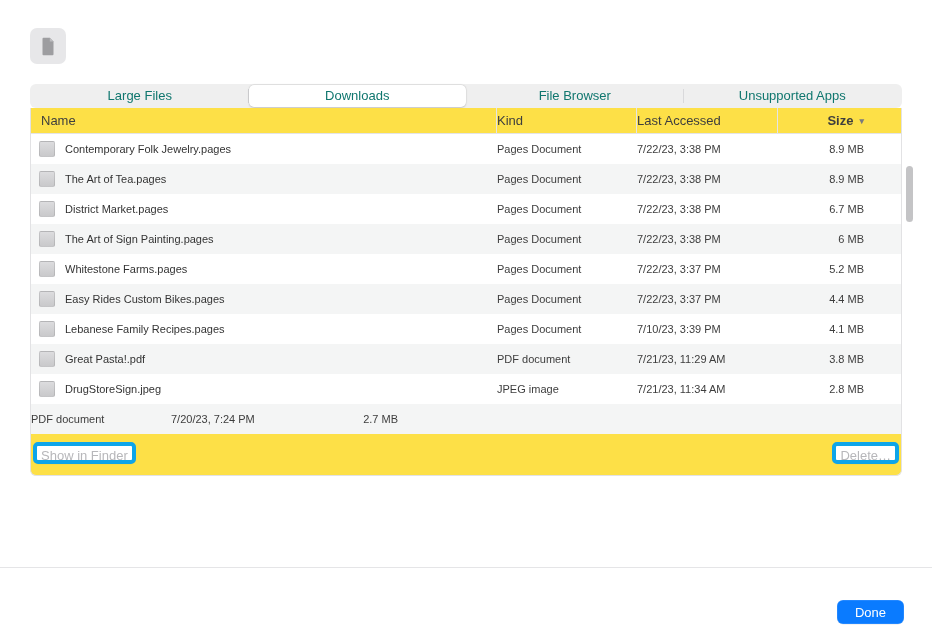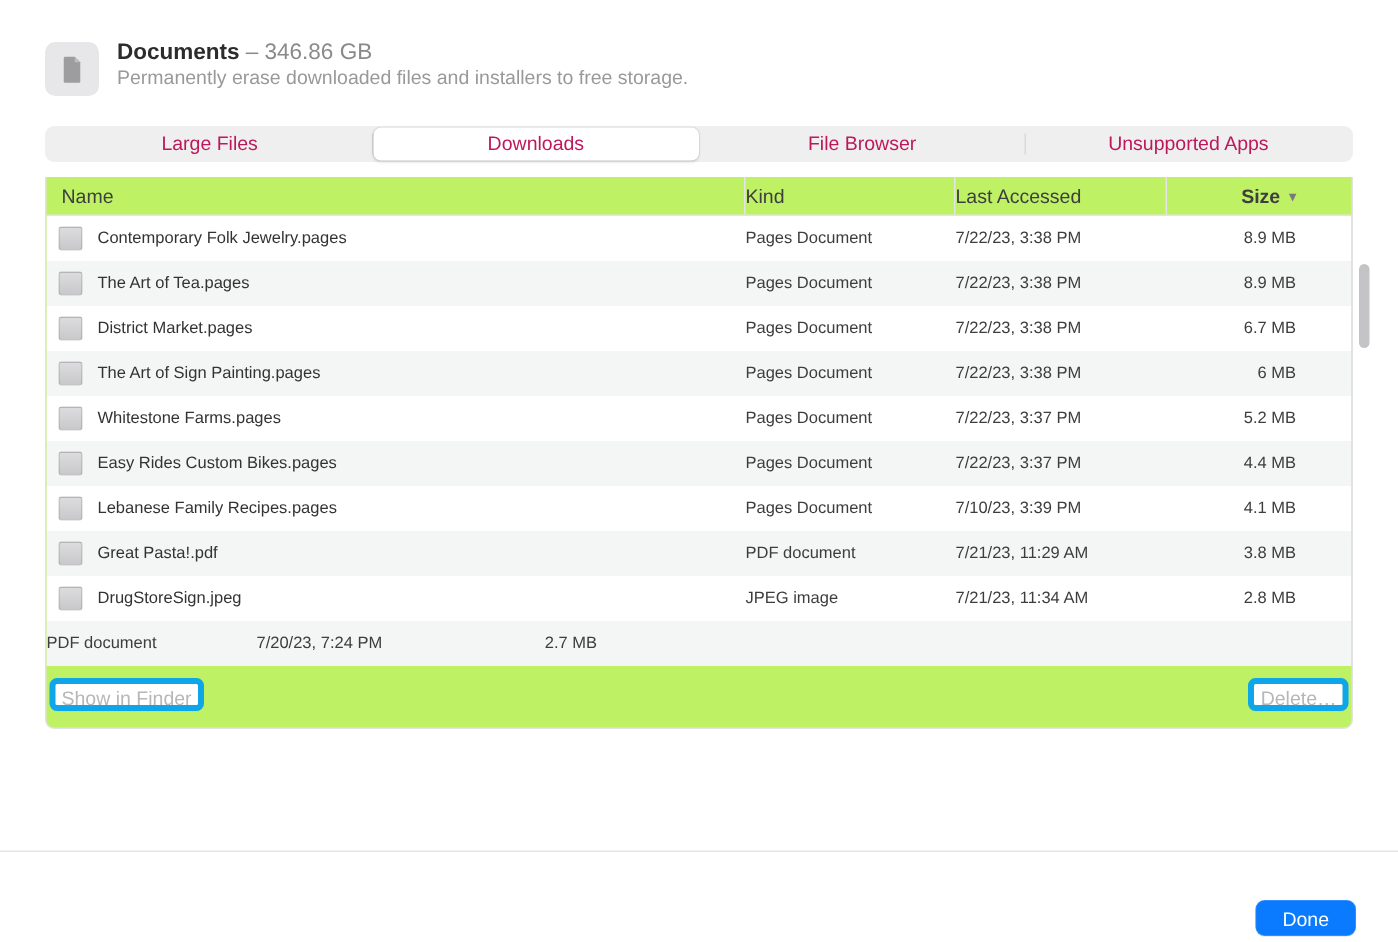--- a/index.html
+++ b/index.html
@@ -41,21 +41,21 @@
     background: #efefef;
     border-radius: 6px;
     padding: 1px;
     height: 24px;
     margin-bottom: 0;
   }
   .segment {
     flex: 1;
     text-align: center;
     font-size: 13px;
-    color: #be185d;
+    color: #0f766e;
     line-height: 22px;
     border-radius: 5px;
     position: relative;
     cursor: default;
   }
   .segment.active {
     background: #fff;
     box-shadow: 0 0.5px 2px rgba(0,0,0,0.16), 0 0 0 0.5px rgba(0,0,0,0.05);
     font-weight: 400;
   }
@@ -63,24 +63,23 @@
     content:"";
     position:absolute;
     right:0; top:4px; bottom:4px;
     width:1px; background:#d9d9db;
   }
   .segment.active::after, .segment.active + .segment::before { display:none; }
   .table-area {
     border: 1px solid #e2e2e4;
     border-top: none;
     border-radius: 0 0 6px 6px;
-    margin-top: 10px;
     height: 368px;
     position: relative;
-    background:#bef264;
+    background:#fde047;
   }
   .col-name { flex: 0 0 466px; padding-left: 10px; }
   .col-kind { flex: 0 0 140px; }
   .col-last { flex: 0 0 141px; }
   .col-size { flex: 0 0 106px; text-align: right; padding-right: 20px; }
   .thead {
     display: flex;
     height: 26px;
     align-items: center;
     font-size: 13px;
@@ -172,27 +171,20 @@
 
 <div class="window">
 
   <div class="header">
     <div class="header-icon">
       <svg width="22" height="22" viewBox="0 0 24 24" fill="none">
         <path d="M7 3h7l4 4v14a1 1 0 0 1-1 1H7a1 1 0 0 1-1-1V4a1 1 0 0 1 1-1z" fill="#9d9da0"></path>
         <path d="M14 3v4h4" fill="#bdbdc0"></path>
       </svg>
     </div>
-    <div class="header-texts">
-      <div class="title-line">
-        <span class="title-strong">Documents</span>
-        <span class="title-size"> – <span>346.86 GB</span></span>
-      </div>
-      <div class="subtitle">Permanently erase downloaded files and installers to free storage.</div>
-    </div>
   </div>
 
   <div class="segmented">
     <div class="segment">Large Files</div>
     <div class="segment active">Downloads</div>
     <div class="segment">File Browser</div>
     <div class="segment">Unsupported Apps</div>
   </div>
 
   <div class="table-area">

